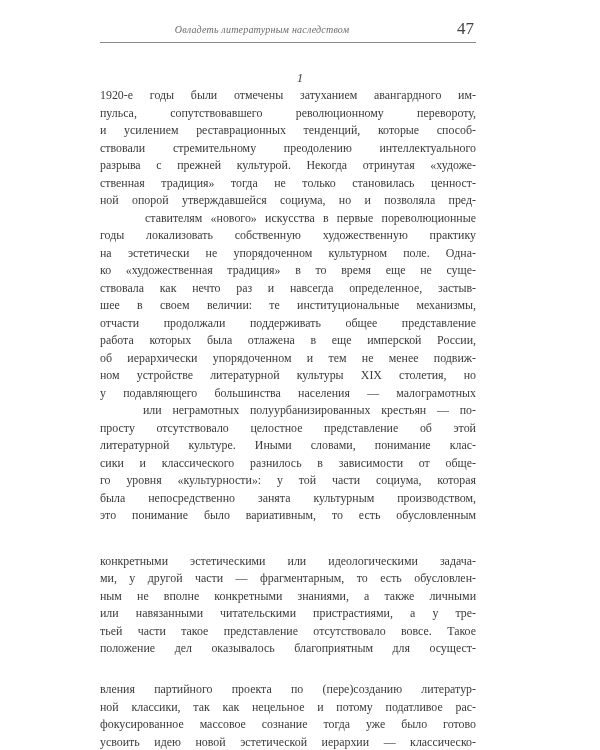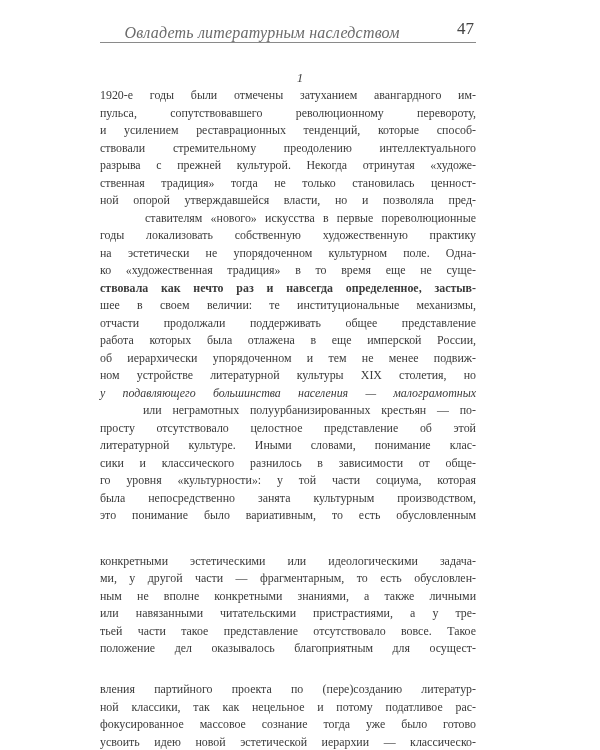--- a/index.html
+++ b/index.html
@@ -6,21 +6,21 @@
   body {
     width:600px; height:750px; background:#ffffff; position:relative; overflow:hidden;
     font-family:"Liberation Serif","DejaVu Serif",serif; color:#3a3a3a;
   }
   .running-head {
     position:absolute; left:100px; top:20px; width:376px; height:22px;
     border-bottom:1px solid #8a8a8a;
   }
   .running-title {
     position:absolute; left:8px; right:60px; top:4px; text-align:center;
-    font-style:italic; font-size:16px; color:#6a6a6a; letter-spacing:0.2px;
+    font-style:italic; font-size:10px; color:#6a6a6a; letter-spacing:0.2px;
   }
   .page-number {
     position:absolute; right:2px; top:-1px; font-size:17px; color:#444;
   }
   .section-number {
     position:absolute; left:0; width:600px; top:70px; text-align:center;
     font-style:italic; font-size:13px; color:#444;
   }
   .body-text {
     position:absolute; left:100px; top:87px; width:376px;
@@ -42,32 +42,32 @@
 
 <div class="section-number">1</div>
 
 <div class="body-text" id="body-text" style="line-height: 17.5278px; font-size: 11.9189px;">
     <span class="line" style="height: 17.5278px;">1920-е годы были отмечены затуханием авангардного им-</span>
     <span class="line" style="height: 17.5278px;">пульса, сопутствовавшего революционному перевороту,</span>
     <span class="line" style="height: 17.5278px;">и усилением реставрационных тенденций, которые способ-</span>
     <span class="line" style="height: 17.5278px;">ствовали стремительному преодолению интеллектуального</span>
     <span class="line" style="height: 17.5278px;">разрыва с прежней культурой. Некогда отринутая «художе-</span>
     <span class="line" style="height: 17.5278px;">ственная традиция» тогда не только становилась ценност-</span>
-    <span class="line" style="height: 17.5278px;">ной опорой утверждавшейся власти, но и позволяла пред-</span>
+    <span class="line" style="height: 17.5278px;">ной опорой утверждавшейся социума, но и позволяла пред-</span>
     <span class="line" style="height: 17.5278px; margin-left: 45px;">ставителям «нового» искусства в первые пореволюционные</span>
     <span class="line" style="height: 17.5278px;">годы локализовать собственную художественную практику</span>
     <span class="line" style="height: 17.5278px;">на эстетически не упорядоченном культурном поле. Одна-</span>
     <span class="line" style="height: 17.5278px;">ко «художественная традиция» в то время еще не суще-</span>
-    <span class="line" style="height: 17.5278px; font-weight: bold;">ствовала как нечто раз и навсегда определенное, застыв-</span>
+    <span class="line" style="height: 17.5278px;">ствовала как нечто раз и навсегда определенное, застыв-</span>
     <span class="line" style="height: 17.5278px;">шее в своем величии: те институциональные механизмы,</span>
     <span class="line" style="height: 17.5278px;">отчасти продолжали поддерживать общее представление</span>
     <span class="line" style="height: 17.5278px;">работа которых была отлажена в еще имперской России,</span>
     <span class="line" style="height: 17.5278px;">об иерархически упорядоченном и тем не менее подвиж-</span>
     <span class="line" style="height: 17.5278px;">ном устройстве литературной культуры XIX столетия, но</span>
-    <span class="line" style="height: 17.5278px; font-style: italic;">у подавляющего большинства населения — малограмотных</span>
+    <span class="line" style="height: 17.5278px;">у подавляющего большинства населения — малограмотных</span>
     <span class="line" style="height: 17.5278px; margin-left: 43px;">или неграмотных полуурбанизированных крестьян — по-</span>
     <span class="line" style="height: 17.5278px;">просту отсутствовало целостное представление об этой</span>
     <span class="line" style="height: 17.5278px;">литературной культуре. Иными словами, понимание клас-</span>
     <span class="line" style="height: 17.5278px;">сики и классического разнилось в зависимости от обще-</span>
     <span class="line" style="height: 17.5278px;">го уровня «культурности»: у той части социума, которая</span>
     <span class="line" style="height: 17.5278px;">была непосредственно занята культурным производством,</span>
     <span class="line" style="height: 17.5278px;">это понимание было вариативным, то есть обусловленным</span>
     <span class="line" style="height: 17.5278px; margin-top: 28px;">конкретными эстетическими или идеологическими задача-</span>
     <span class="line" style="height: 17.5278px;">ми, у другой части — фрагментарным, то есть обусловлен-</span>
     <span class="line" style="height: 17.5278px;">ным не вполне конкретными знаниями, а также личными</span>

